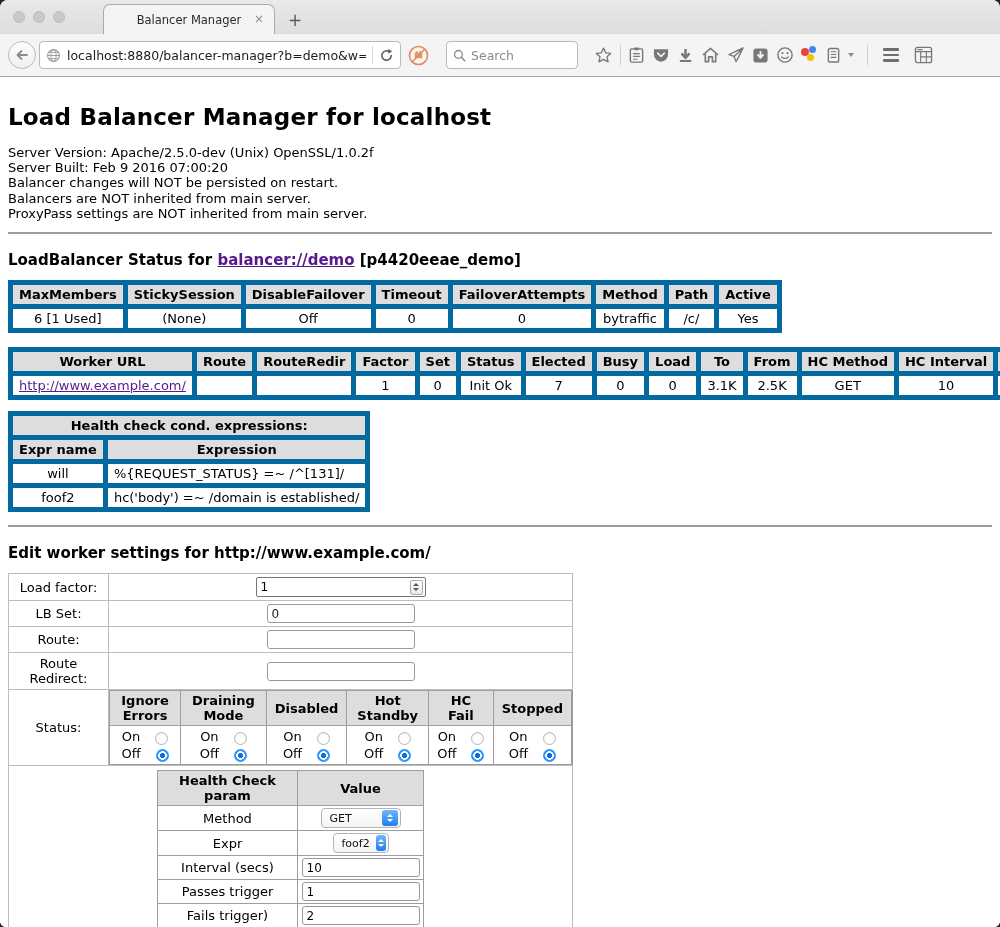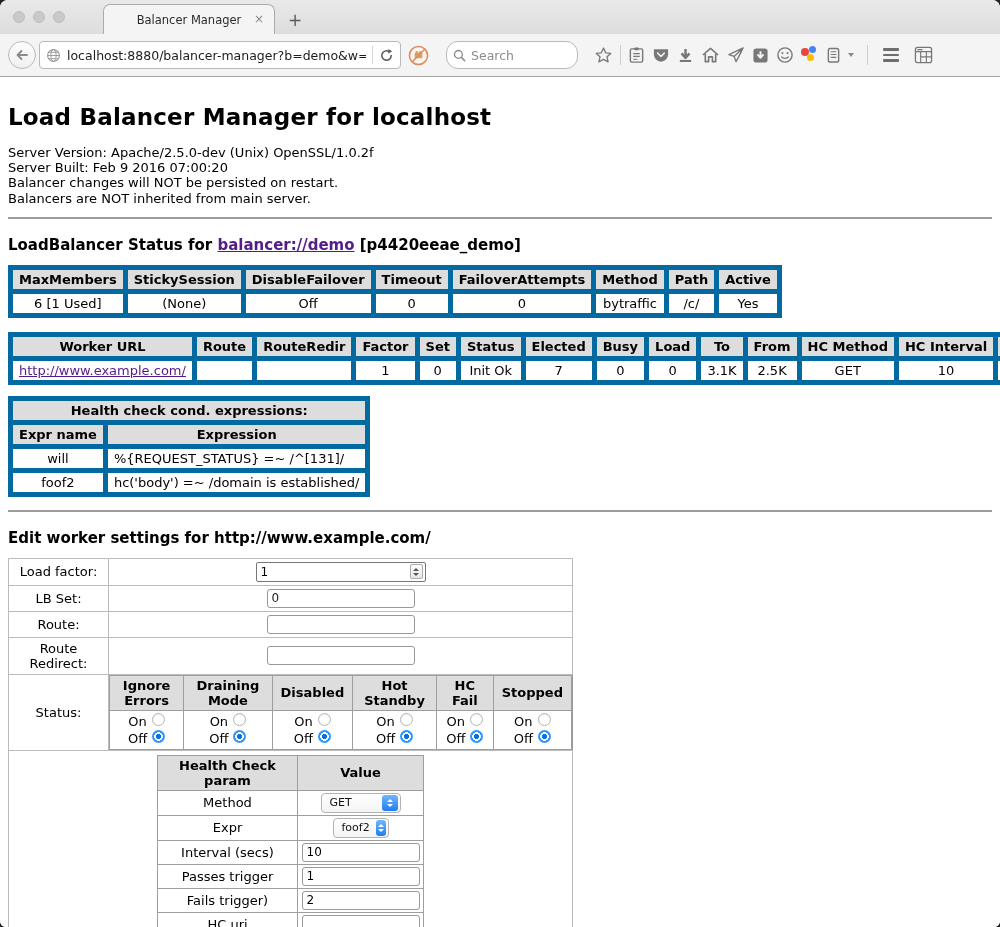--- a/index.html
+++ b/index.html
@@ -19,21 +19,21 @@
 
   
   .toolbar { height:43px; background:#f4f4f4; border-bottom:1px solid #a6a6a6; display:flex; align-items:center; padding:0 8px; gap:7px; }
   .iconbtn { color:#777; display:flex; align-items:center; justify-content:center; flex:0 0 auto; }
   .backbtn { width:28px; height:28px; border-radius:50%; border:1px solid #b9b9b9; background:linear-gradient(#fdfdfd,#f0f0f0);
              display:flex; align-items:center; justify-content:center; margin-right:-4px; z-index:2; }
   .urlbar { width:362px; height:28px; background:#fff; border:1px solid #b9b9b9; border-radius:4px;
             display:flex; align-items:center; padding:0 6px; gap:6px; }
   .urlinput { border:none; outline:none; flex:1; font-size:12.5px; color:#1c1c1c; font-family:inherit; background:transparent; min-width:0; }
   .url-divider { width:1px; height:18px; background:#d6d6d6; }
-  .searchbar { width:132px; height:28px; background:#fff; border:1px solid #b9b9b9; border-radius:12px;
+  .searchbar { width:132px; height:28px; background:#fff; border:1px solid #b9b9b9; border-radius:4px;
                display:flex; align-items:center; padding:0 6px; gap:5px; margin-left:10px; }
   .searchinput { border:none; outline:none; flex:1; font-size:12.5px; color:#444; font-family:inherit; background:transparent; min-width:0; }
   .searchinput::placeholder { color:#8c8c8c; }
   .tb-divider { width:1px; height:20px; background:#cfcfcf; }
   .hamburger { display:flex; flex-direction:column; gap:3px; }
   .hamburger i { display:block; width:16px; height:2.5px; background:#6e6e6e; border-radius:1px; }
   .dots { position:relative; width:18px; height:18px; }
   .dots i { position:absolute; border-radius:50%; }
   .dots .d1 { width:8px; height:8px; background:#e8453c; left:0; top:2px; }
   .dots .d2 { width:7px; height:7px; background:#4285f4; left:8px; top:0; }
@@ -70,21 +70,21 @@
              display:flex; flex-direction:column; align-items:center; justify-content:center; gap:1.5px; }
   .spinner i { width:0; height:0; border-left:3px solid transparent; border-right:3px solid transparent; }
   .spinner .up { border-bottom:3.5px solid #555; }
   .spinner .dn { border-top:3.5px solid #555; }
 
   table.sub { border-collapse:collapse; }
   table.sub th, table.sub td { border:1px solid #9e9e9e; font-size:13px; padding:2px 8px; text-align:center; }
   table.sub th { background:#ddd; }
   .statuscell { padding:0 !important; border:none !important; }
   .radio-col { line-height:17px; }
-  .radio-line { display:flex; align-items:flex-start; justify-content:center; gap:5px; }
+  .radio-line { display:flex; align-items:flex-end; justify-content:center; gap:15px; }
   .radio { width:13px; height:13px; border-radius:50%; display:inline-block; }
   .radio.off { background:#fff; border:1px solid #b5b5b5; box-shadow:inset 0 1px 2px rgba(0,0,0,0.08); }
   .radio.on { border:none; background:radial-gradient(circle at 50% 50%, #0f6fe0 0 2.6px, #ffffff 2.7px 4.2px, #2f96ff 4.3px); }
 
   .hc-wrap { display:flex; justify-content:center; padding:1px 0; }
   .hc-tbl td.hlabel { width:140px; }
   .hc-tbl td.hval { width:126px; padding:2px 3px; }
   .hc-input { width:118px; height:19px; border:1px solid #999; border-radius:3px; font-size:12px; padding:1px 4px; font-family:inherit; }
   .macselect { display:inline-flex; align-items:center; border:1px solid #b3b3b3; border-radius:4px; background:linear-gradient(#ffffff,#f4f4f4);
                height:20px; padding:0 2px 0 8px; gap:6px; }
@@ -246,20 +246,21 @@
 
   <div class="content">
 
     <h1 class="pagetitle">Load Balancer Manager for localhost</h1>
 
     <div class="info">
       <div>Server Version: Apache/2.5.0-dev (Unix) OpenSSL/1.0.2f</div>
       <div>Server Built: Feb 9 2016 07:00:20</div>
       <div>Balancer changes will NOT be persisted on restart.</div>
       <div>Balancers are NOT inherited from main server.</div>
+      <div>ProxyPass settings are NOT inherited from main server.</div>
     </div>
 
     <hr class="rule">
 
     <h3 class="sect"><span>LoadBalancer Status for </span><a class="vlink" href="#">balancer://demo</a><span> [p4420eeae_demo]</span></h3>
 
     <table class="grid status-tbl mb14">
       <tbody>
           <tr>
         <th>MaxMembers</th>

